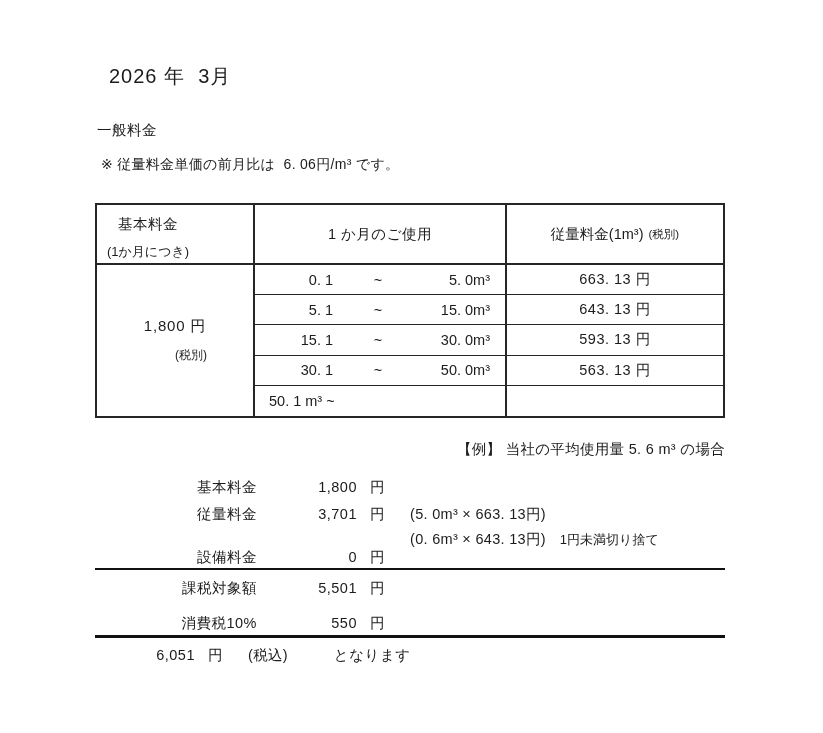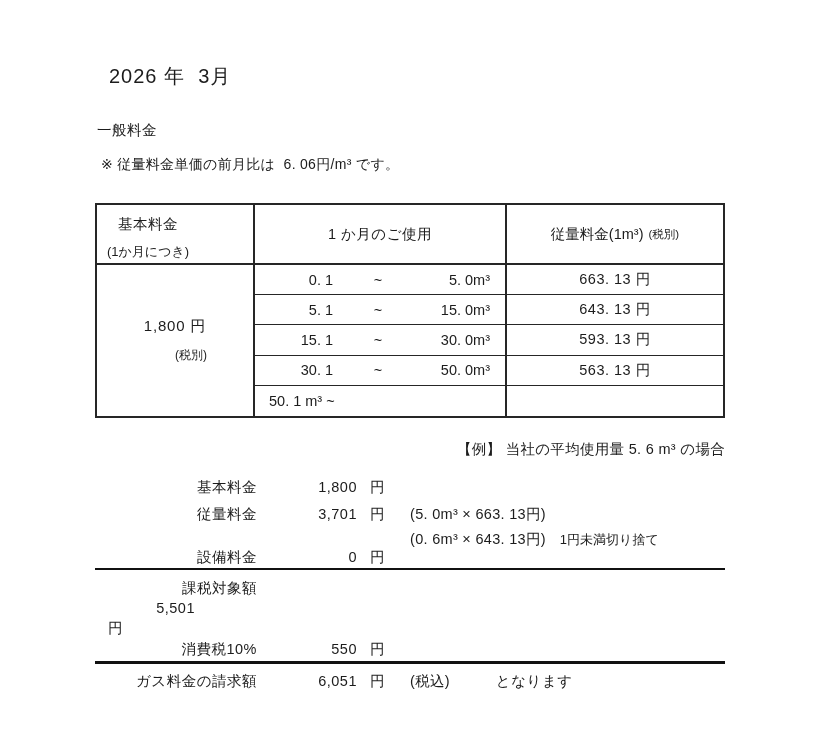--- a/index.html
+++ b/index.html
@@ -53,21 +53,21 @@
   .ex-amount { width:100px; text-align:right; letter-spacing:0.5px; flex:none; }
   .ex-unit { width:45px; padding-left:13px; box-sizing:border-box; flex:none; }
   .ex-note { padding-left:8px; letter-spacing:0.3px; }
   .ex-note-small { font-size:13px; margin-left:14px; }
   .ex-suffix { margin-left:46px; letter-spacing:0.5px; }
   .ex-r0 { margin-bottom:7px; }
   .ex-r1 { margin-bottom:7px; }
   .ex-r2 { line-height:17px; margin-bottom:2px; }
   .ex-r3 { line-height:15px; }
   .ex-rule1 { border-top:2px solid #111; margin:3px 0 8px 0; height:0; }
-  .ex-r4 { margin-bottom:2px;flex-direction:column; }
+  .ex-r4 { margin-bottom:16px; }
   .ex-r5 { line-height:18px; }
   .ex-rule2 { border-top:3px solid #111; margin:3px 0 7px 0; height:0; }
 </style>
 </head>
 <body>
 
 <div>
 
   <h1 class="title pre">2026 年  3月</h1>
   <div class="section-label">一般料金</div>
@@ -162,21 +162,20 @@
 
     <div class="ex-row ex-r5">
       <span class="ex-label">消費税10%</span>
       <span class="ex-amount">550</span>
       <span class="ex-unit">円</span>
     </div>
 
     <div class="ex-rule2"></div>
 
     <div class="ex-row ex-r6">
-      <span class="ex-label">ガス料金の請求額</span>
       <span class="ex-amount">6,051</span>
       <span class="ex-unit">円</span>
       <span class="ex-note pre">(税込)</span>
       <span class="ex-suffix">となります</span>
     </div>
   </div>
 
 </div>
 
 </body></html>

